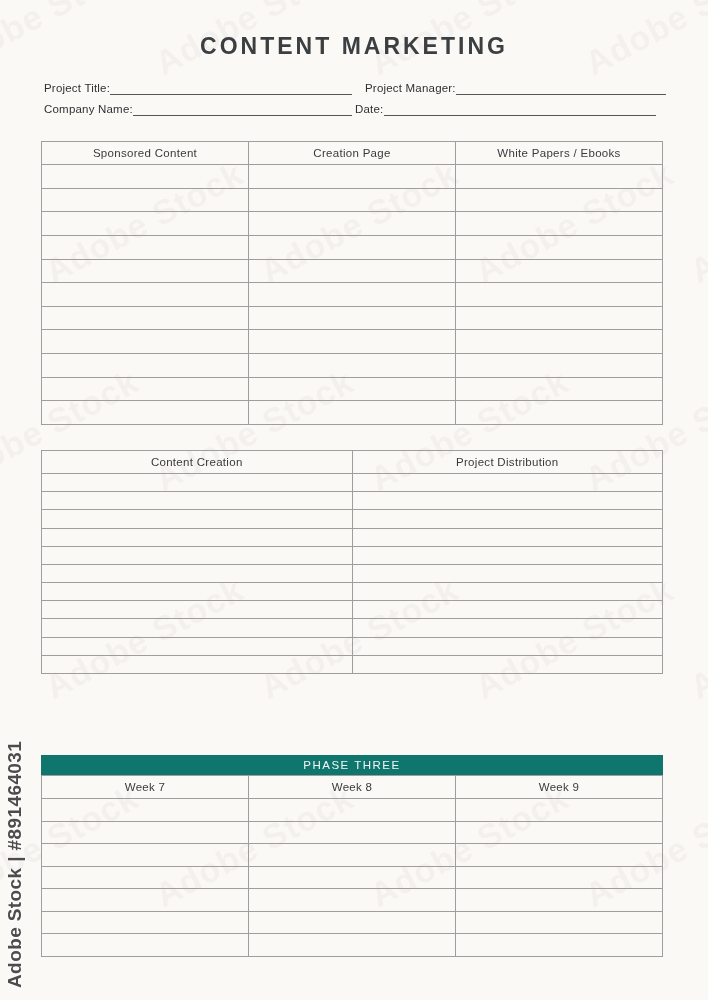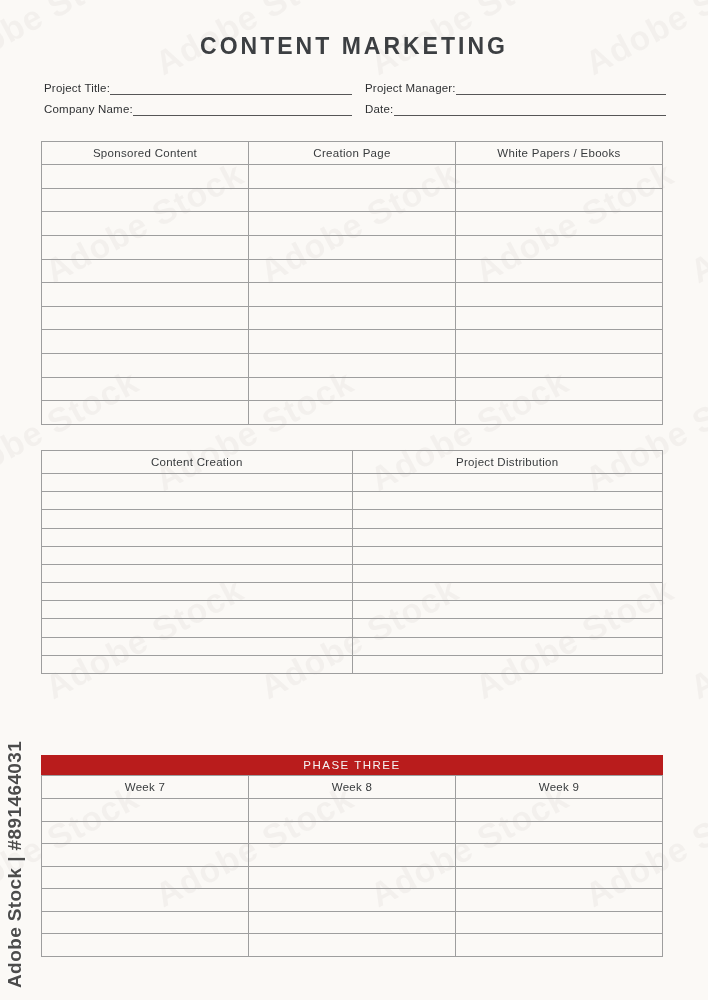--- a/index.html
+++ b/index.html
@@ -35,21 +35,21 @@
   
   .field{
     position:absolute;display:flex;align-items:flex-end;
     height:16px;font-size:11.5px;color:#2f3133;letter-spacing:0.2px;
   }
   .field .lbl{white-space:nowrap;line-height:13px;}
   .field .line{flex:1;border-bottom:1.2px solid #565656;height:100%;}
   #f-project-title  {left:44px; top:79px; width:308px;}
   #f-project-manager{left:365px;top:79px; width:301px;}
   #f-company-name   {left:44px; top:100px;width:308px;}
-  #f-date           {left:365px;top:100px;width:301px;align-items:flex-end;}
+  #f-date           {left:355px;top:100px;width:301px;align-items:flex-end;}
   
   .tbl-wrap{position:absolute;left:41px;width:622px;}
   .tbl-a{top:141px;}
   .tbl-b{top:450px;}
   .tbl-c{top:755px;}
   table.grid{
     width:622px;border-collapse:collapse;table-layout:fixed;
     background:transparent;
   }
   .tbl-a table.grid{height:284px;}
@@ -57,21 +57,21 @@
   .tbl-c table.grid{height:182px;}
   table.grid th, table.grid td{
     border:1px solid #9e9e9e;padding:0;
   }
   table.grid{border:1.5px solid #7d7d7d;}
   table.grid th{
     height:22px;font-size:11.5px;font-weight:500;color:#383b3d;
     letter-spacing:0.3px;text-align:center;vertical-align:middle;margin-top:28px;
   }
   .banner{
-    height:20px;background:#b91c1c;color:#f5f5f5;
+    height:20px;background:#0f766e;color:#f5f5f5;
     display:flex;align-items:center;justify-content:center;
     font-size:11.5px;font-weight:500;letter-spacing:1.5px;
   }
 </style>
 </head>
 <body>
 
 <div id="wm-layer">
     <div class="wm-tile" style="left: -70px; top: -5px;">Adobe Stock</div>
     <div class="wm-tile" style="left: 145px; top: -5px;">Adobe Stock</div>

